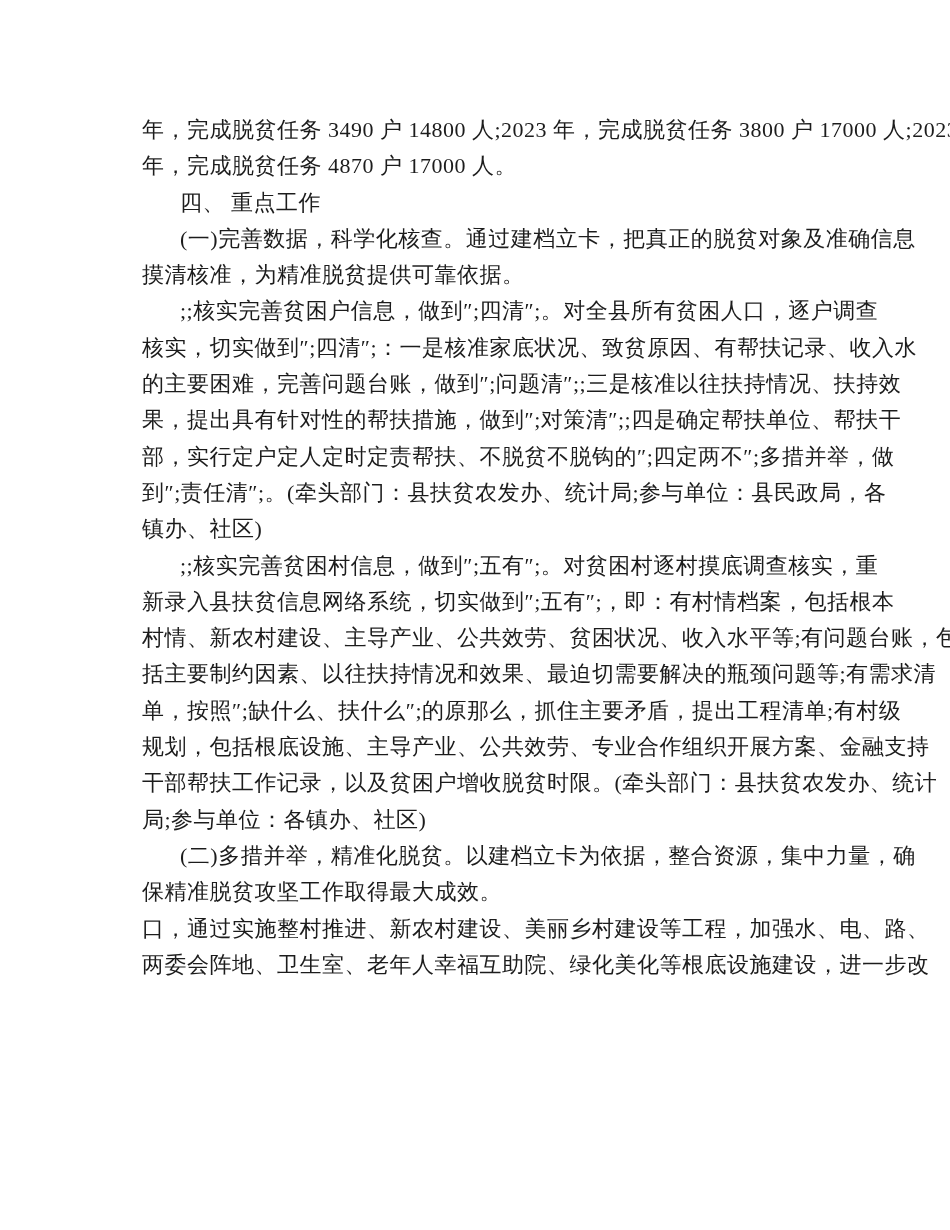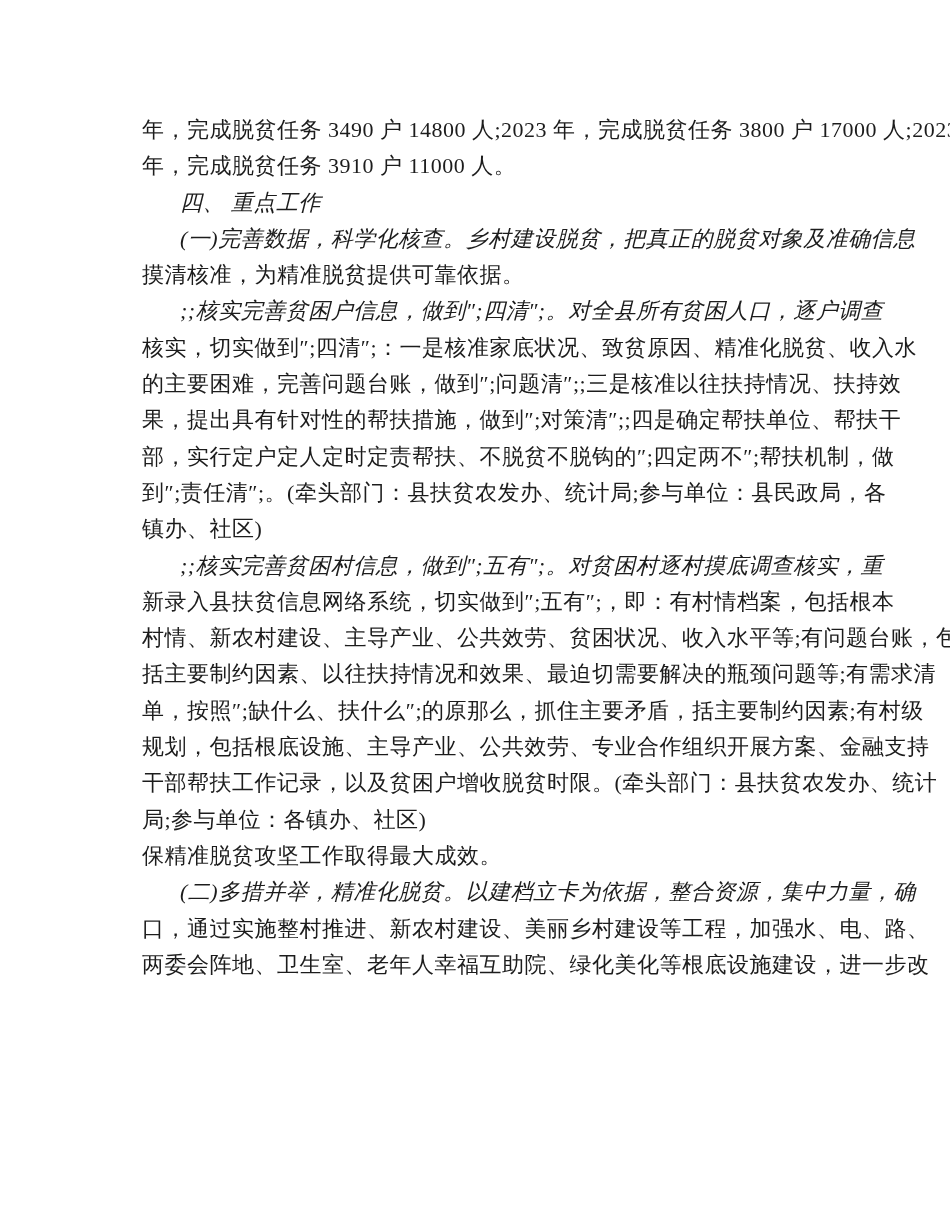--- a/index.html
+++ b/index.html
@@ -28,60 +28,59 @@
   .line {
     height: 36.3px;
     line-height: 36.3px;
     font-size: 22px;
     letter-spacing: 0.5px;
     color: #1c1c1c;
     white-space: pre;
   }
   .line.indent {
     padding-left: 38px;
-    font-style: italic;
   }
 </style>
 </head>
 <body>
 
 <div class="page">
   <div class="text-block">
       <div class="paragraph">
         <div class="line">年，完成脱贫任务 3490 户 14800 人;2023 年，完成脱贫任务 3800 户 17000 人;2023</div>
-        <div class="line">年，完成脱贫任务 3910 户 11000 人。</div>
+        <div class="line">年，完成脱贫任务 4870 户 17000 人。</div>
       </div>
       <div class="paragraph">
         <div class="line indent">四、 重点工作</div>
       </div>
       <div class="paragraph">
-        <div class="line indent">(一)完善数据，科学化核查。乡村建设脱贫，把真正的脱贫对象及准确信息</div>
+        <div class="line indent">(一)完善数据，科学化核查。通过建档立卡，把真正的脱贫对象及准确信息</div>
         <div class="line">摸清核准，为精准脱贫提供可靠依据。</div>
       </div>
       <div class="paragraph">
         <div class="line indent">;;核实完善贫困户信息，做到″;四清″;。对全县所有贫困人口，逐户调查</div>
-        <div class="line">核实，切实做到″;四清″;：一是核准家底状况、致贫原因、精准化脱贫、收入水</div>
+        <div class="line">核实，切实做到″;四清″;：一是核准家底状况、致贫原因、有帮扶记录、收入水</div>
         <div class="line">的主要困难，完善问题台账，做到″;问题清″;;三是核准以往扶持情况、扶持效</div>
         <div class="line">果，提出具有针对性的帮扶措施，做到″;对策清″;;四是确定帮扶单位、帮扶干</div>
-        <div class="line">部，实行定户定人定时定责帮扶、不脱贫不脱钩的″;四定两不″;帮扶机制，做</div>
+        <div class="line">部，实行定户定人定时定责帮扶、不脱贫不脱钩的″;四定两不″;多措并举，做</div>
         <div class="line">到″;责任清″;。(牵头部门：县扶贫农发办、统计局;参与单位：县民政局，各</div>
         <div class="line">镇办、社区)</div>
       </div>
       <div class="paragraph">
         <div class="line indent">;;核实完善贫困村信息，做到″;五有″;。对贫困村逐村摸底调查核实，重</div>
         <div class="line">新录入县扶贫信息网络系统，切实做到″;五有″;，即：有村情档案，包括根本</div>
         <div class="line">村情、新农村建设、主导产业、公共效劳、贫困状况、收入水平等;有问题台账，包</div>
         <div class="line">括主要制约因素、以往扶持情况和效果、最迫切需要解决的瓶颈问题等;有需求清</div>
-        <div class="line">单，按照″;缺什么、扶什么″;的原那么，抓住主要矛盾，括主要制约因素;有村级</div>
+        <div class="line">单，按照″;缺什么、扶什么″;的原那么，抓住主要矛盾，提出工程清单;有村级</div>
         <div class="line">规划，包括根底设施、主导产业、公共效劳、专业合作组织开展方案、金融支持</div>
         <div class="line">干部帮扶工作记录，以及贫困户增收脱贫时限。(牵头部门：县扶贫农发办、统计</div>
         <div class="line">局;参与单位：各镇办、社区)</div>
       </div>
       <div class="paragraph">
+        <div class="line indent">(二)多措并举，精准化脱贫。以建档立卡为依据，整合资源，集中力量，确</div>
         <div class="line">保精准脱贫攻坚工作取得最大成效。</div>
-        <div class="line indent">(二)多措并举，精准化脱贫。以建档立卡为依据，整合资源，集中力量，确</div>
       </div>
       <div class="paragraph">
         <div class="line">口，通过实施整村推进、新农村建设、美丽乡村建设等工程，加强水、电、路、</div>
         <div class="line">两委会阵地、卫生室、老年人幸福互助院、绿化美化等根底设施建设，进一步改</div>
       </div>
     </div>
 </div>
 
 </body></html>

